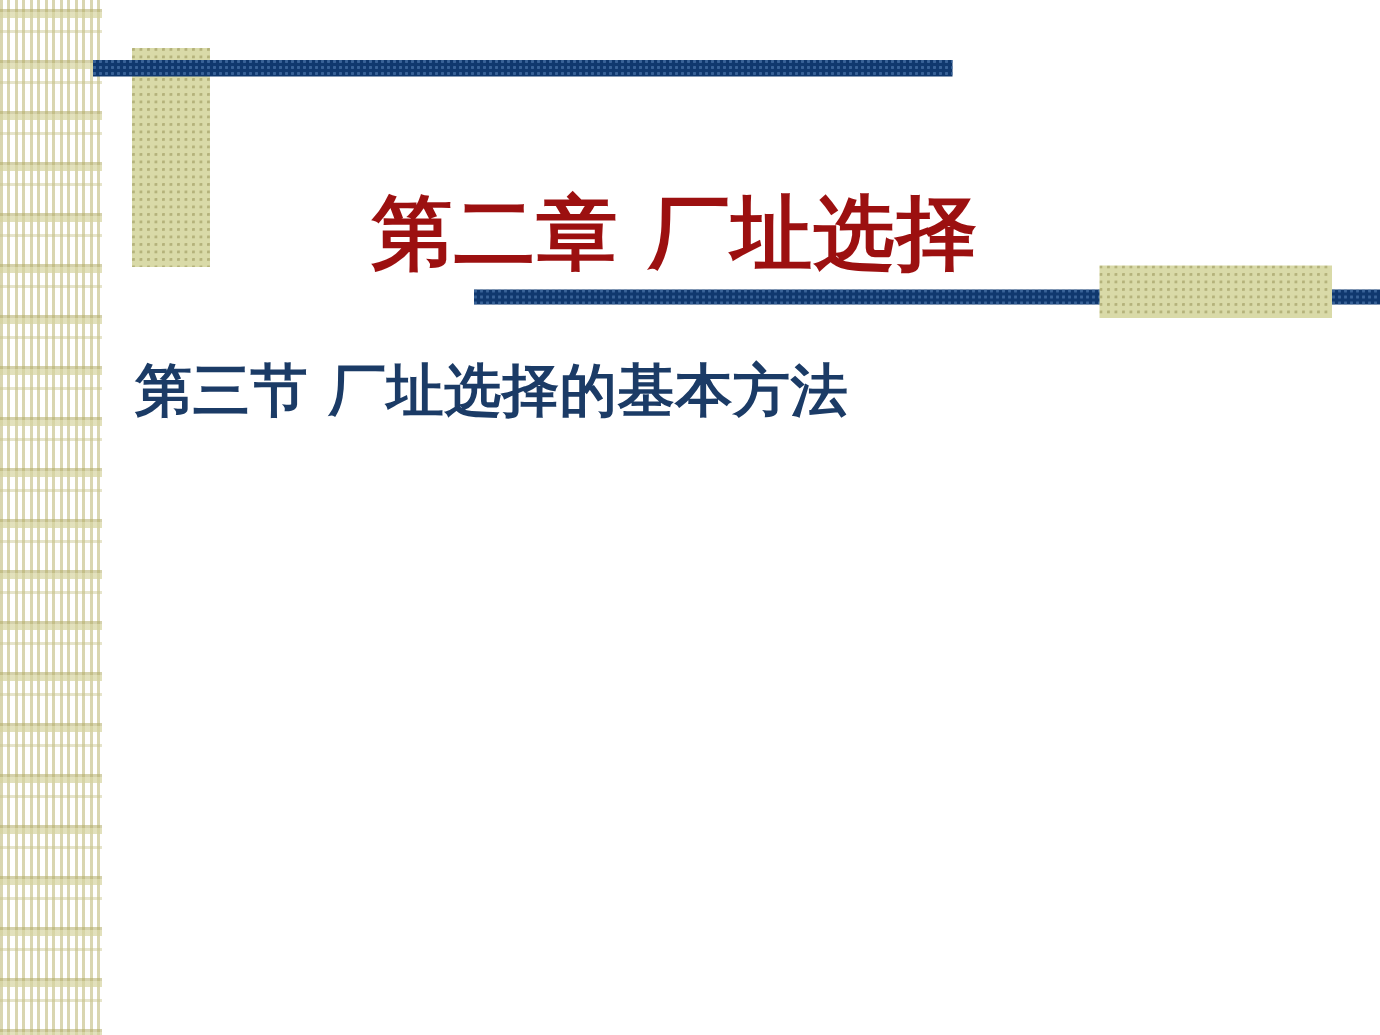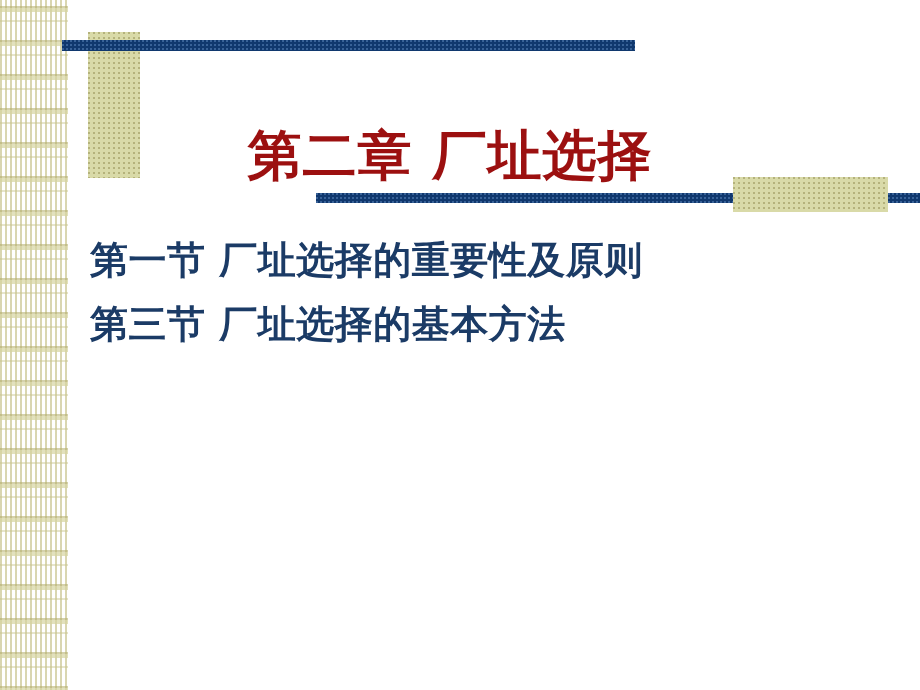--- a/index.html
+++ b/index.html
@@ -139,17 +139,16 @@
 
   <div class="khaki khaki-left"></div>
   <div class="navybar navybar-top"></div>
 
   <div class="title">第二章  厂址选择</div>
 
   <div class="navybar navybar-bottom"></div>
   <div class="khaki khaki-right"></div>
 
   <div class="body-list">
-    <div class="body-line">第一节  厂址选择的重要性及原则</div>
     <div class="body-line">第三节  厂址选择的基本方法</div>
   </div>
 
 </div>
 
 </body></html>

